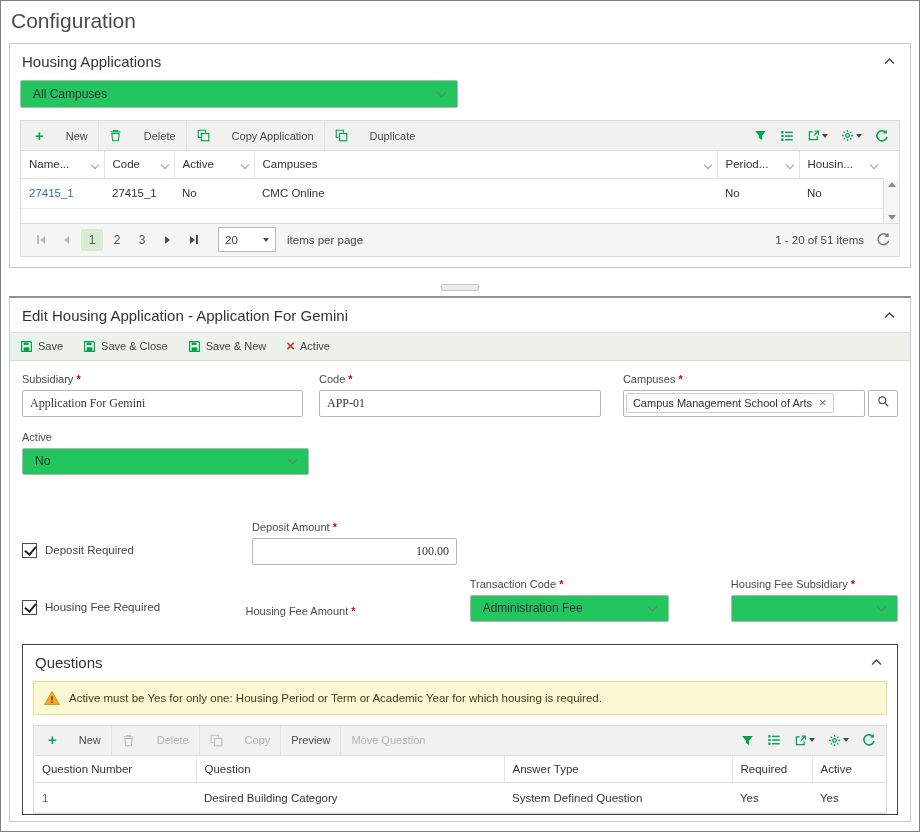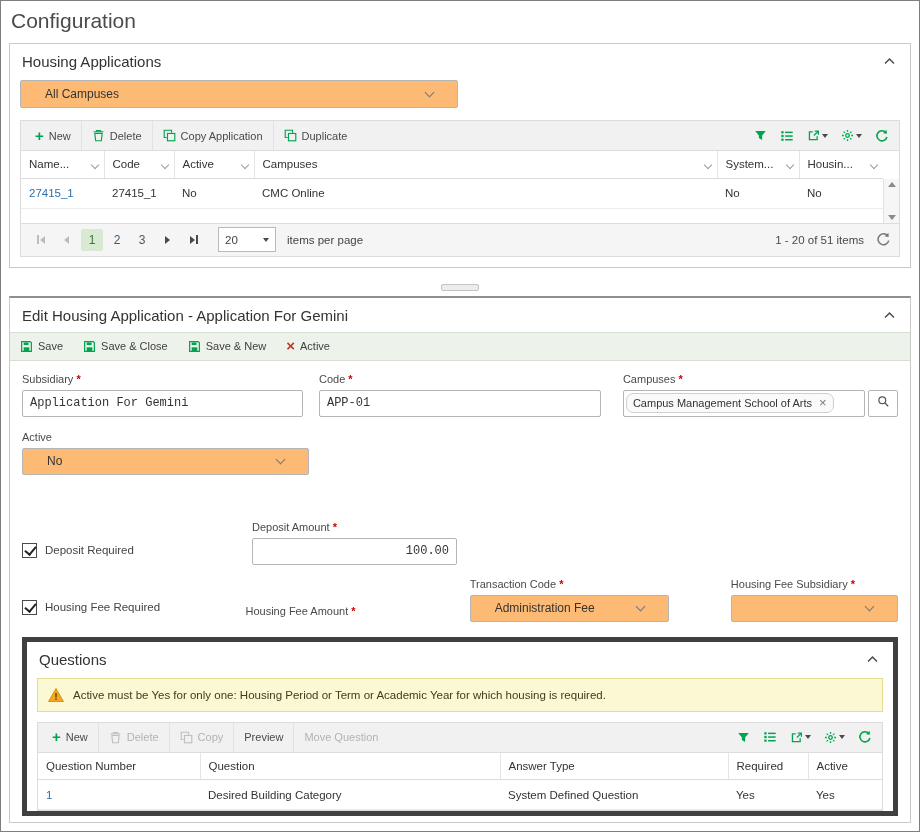--- a/index.html
+++ b/index.html
@@ -8,31 +8,31 @@
        font-family:"Liberation Sans",sans-serif;font-size:12px;color:#333}
   .page{height:100%;padding:4px 8px;overflow:hidden}
   .page-title{font-size:21px;font-weight:400;color:#4b4b4b;padding:4px 2px 10px}
 
   .panel{border:1px solid #c9c9c9;background:#fff;margin-bottom:12px}
   .panel-header{display:flex;justify-content:space-between;align-items:center;padding:9px 12px 8px}
   .panel-title{font-size:15px;color:#333}
   .collapse-btn{background:none;border:none;cursor:pointer;line-height:0;padding:2px}
   .panel-body{padding:0 10px 10px}
 
-  .combo{height:28px;border:1px solid #b5b5b5;border-radius:2px;background:#fdba74;
-         display:flex;align-items:center;justify-content:space-between;padding:0 24px;cursor:pointer}
+  .combo{height:28px;border:1px solid #b5b5b5;border-radius:2px;background:#22c55e;
+         display:flex;align-items:center;justify-content:space-between;padding:0 12px;cursor:pointer}
   .combo .val{font-size:12px;color:#333;white-space:nowrap;overflow:hidden}
   .chev-down{width:7px;height:7px;border-right:1.5px solid #777;border-bottom:1.5px solid #777;
              transform:rotate(45deg);display:inline-block;margin-top:-3px;flex:0 0 auto}
   .campus-filter{width:438px;margin:2px 0 12px}
 
   .grid-toolbar{height:30px;background:#f1f1f1;border:1px solid #dcdcdc;border-bottom:none;
                 display:flex;align-items:center;justify-content:space-between;padding:0 4px}
   .tb-left{display:flex;align-items:stretch;height:100%}
-  .tb-btn{display:flex;align-items:center;gap:5px;padding:0 10px;font-size:11px;color:#4a4a4a;
+  .tb-btn{display:flex;align-items:center;gap:22px;padding:0 10px;font-size:11px;color:#4a4a4a;
           background:none;border:none;border-right:1px solid #e2e2e2;cursor:pointer;white-space:nowrap}
   .tb-btn .ic{color:#00a44f;line-height:0;display:inline-flex}
   .tb-btn.disabled{color:#b3b3b3;cursor:default}
   .tb-btn.disabled .ic{color:#c0c0c0}
   .icon-plus::before{content:"+";color:#00a44f;font-weight:700;font-size:15px;line-height:10px}
   .tb-right{display:flex;align-items:center;gap:13px;padding-right:6px}
   .icon-btn{background:none;border:none;cursor:pointer;color:#00a44f;display:flex;align-items:center;gap:2px;line-height:0}
   .caret{width:0;height:0;border-left:3.5px solid transparent;border-right:3.5px solid transparent;
          border-top:4px solid #4a4a4a;display:inline-block}
 
@@ -78,48 +78,48 @@
                 display:flex;align-items:center;padding:0 10px;gap:20px}
   .save-btn{display:flex;align-items:center;gap:5px;background:none;border:none;font-size:11px;color:#3f3f3f;cursor:pointer}
   .save-btn .ic{color:#00a44f;line-height:0;display:inline-flex}
   .icon-x-red::before{content:"×";color:#c0392b;font-weight:700;font-size:15px;line-height:10px}
 
   .form{padding:12px 12px 6px}
   .frow{display:flex;align-items:flex-start}
   .flabel{font-size:11px;color:#4a4a4a;margin-bottom:5px;display:block;white-space:nowrap}
   .req::after{content:" *";color:#cc0000;font-weight:700}
   .tinput{height:27px;border:1px solid #b5b5b5;border-radius:2px;padding:0 7px;width:100%;
-          font-family:Liberation Mono, monospace;font-size:12px;color:#333}
+          font-family:Liberation Serif, serif;font-size:12px;color:#333}
   .tinput.num{text-align:right}
   .f-desc{width:287px}
   .f-code{width:288px;margin-left:16px}
   .f-campuses{width:281px;margin-left:22px}
   .campus-group{display:flex}
   .tagbox{flex:1;height:27px;border:1px solid #b5b5b5;border-radius:2px;background:#fff;display:flex;align-items:center;padding:0 2px;overflow:hidden}
   .chip{display:flex;align-items:center;gap:7px;height:20px;border:1px solid #cfcfcf;background:#fafafa;
-        border-radius:7px;padding:4px 6px;font-size:11px;color:#333;white-space:nowrap}
+        border-radius:2px;padding:4px 6px;font-size:11px;color:#333;white-space:nowrap}
   .chip-x{cursor:pointer;line-height:0}
   .chip-x::before{content:"×";color:#777;font-size:13px;line-height:10px}
   .search-btn{width:30px;height:27px;margin-left:3px;border:1px solid #b5b5b5;border-radius:2px;background:#fff;
               display:flex;align-items:center;justify-content:center;cursor:pointer}
   .f-active{width:287px;margin-top:14px}
 
   .fee-section{margin-top:46px}
   .fee-row{display:flex;align-items:flex-end;margin-bottom:13px}
   .chk-field{width:230px;display:flex;align-items:center;gap:8px;padding-bottom:7px}
   .chkbox{width:15px;height:15px;border:1px solid #4b4b4b;background:#fff;position:relative;flex:0 0 auto;cursor:pointer}
   .chkbox.checked::after{content:"";position:absolute;left:4px;top:0.5px;width:5px;height:9px;
         border-right:2px solid #222;border-bottom:2px solid #222;transform:rotate(40deg)}
   .chk-label{font-size:11.5px;color:#444}
   .fee-field{width:205px}
   .sub-field{width:205px;margin-left:25px}
   .hsub-field{width:172px;margin-left:62px}
   .combo-sm{height:27px}
 
-  .questions-panel{margin-top:15px;border:5px solid #404040}
+  .questions-panel{margin-top:22px;border:1px solid #404040}
   .warning{margin:2px 10px 10px;background:#fbf8d4;border:1px solid #e4dc8f;padding:8px 10px;
            display:flex;align-items:center;gap:9px;font-size:11.5px;color:#3f3d1e}
   .warning .ic{line-height:0;flex:0 0 auto}
   .q-toolbar{margin:0 10px}
   .q-grid{margin:0 10px 0}
 </style>
 </head>
 <body>
 
 <div class="page">
@@ -228,21 +228,21 @@
               <col>
               <col style="width:82px">
               <col style="width:84px">
             </colgroup>
           <thead>
             <tr>
               <th><span>Name...</span><span class="hdr-chev"></span></th>
               <th><span>Code</span><span class="hdr-chev"></span></th>
               <th><span>Active</span><span class="hdr-chev"></span></th>
               <th><span>Campuses</span><span class="hdr-chev"></span></th>
-              <th><span>System...</span><span class="hdr-chev"></span></th>
+              <th><span>Period...</span><span class="hdr-chev"></span></th>
               <th><span>Housin...</span><span class="hdr-chev"></span></th>
             </tr>
           </thead>
           <tbody>
             <tr>
               <td><a class="cell-link">27415_1</a></td>
               <td>27415_1</td>
               <td>No</td>
               <td>CMC Online</td>
               <td>No</td>

